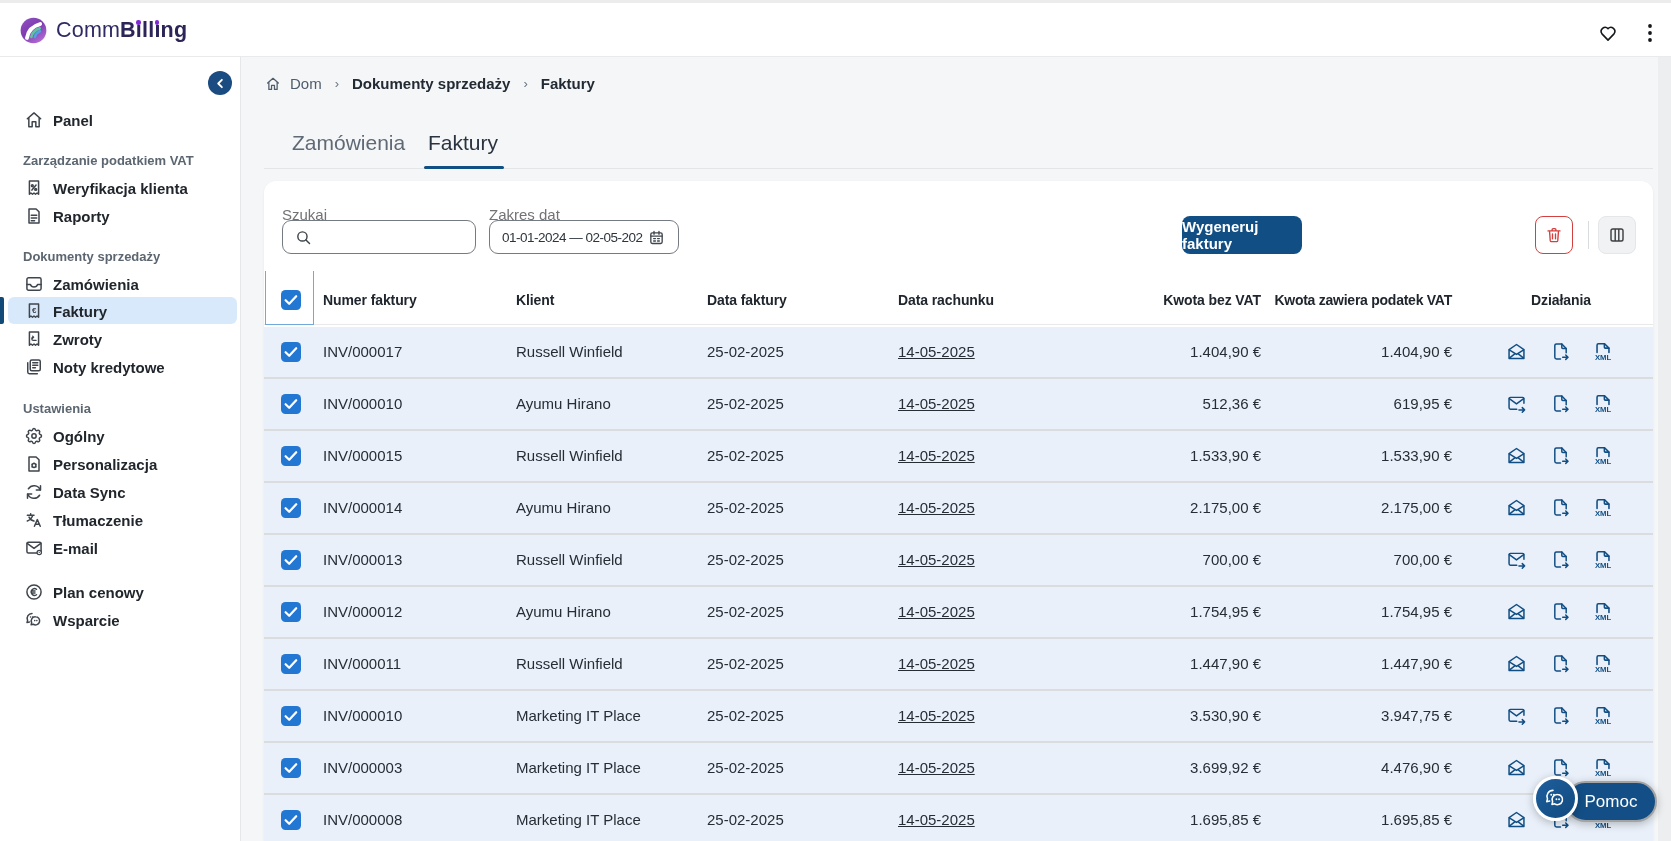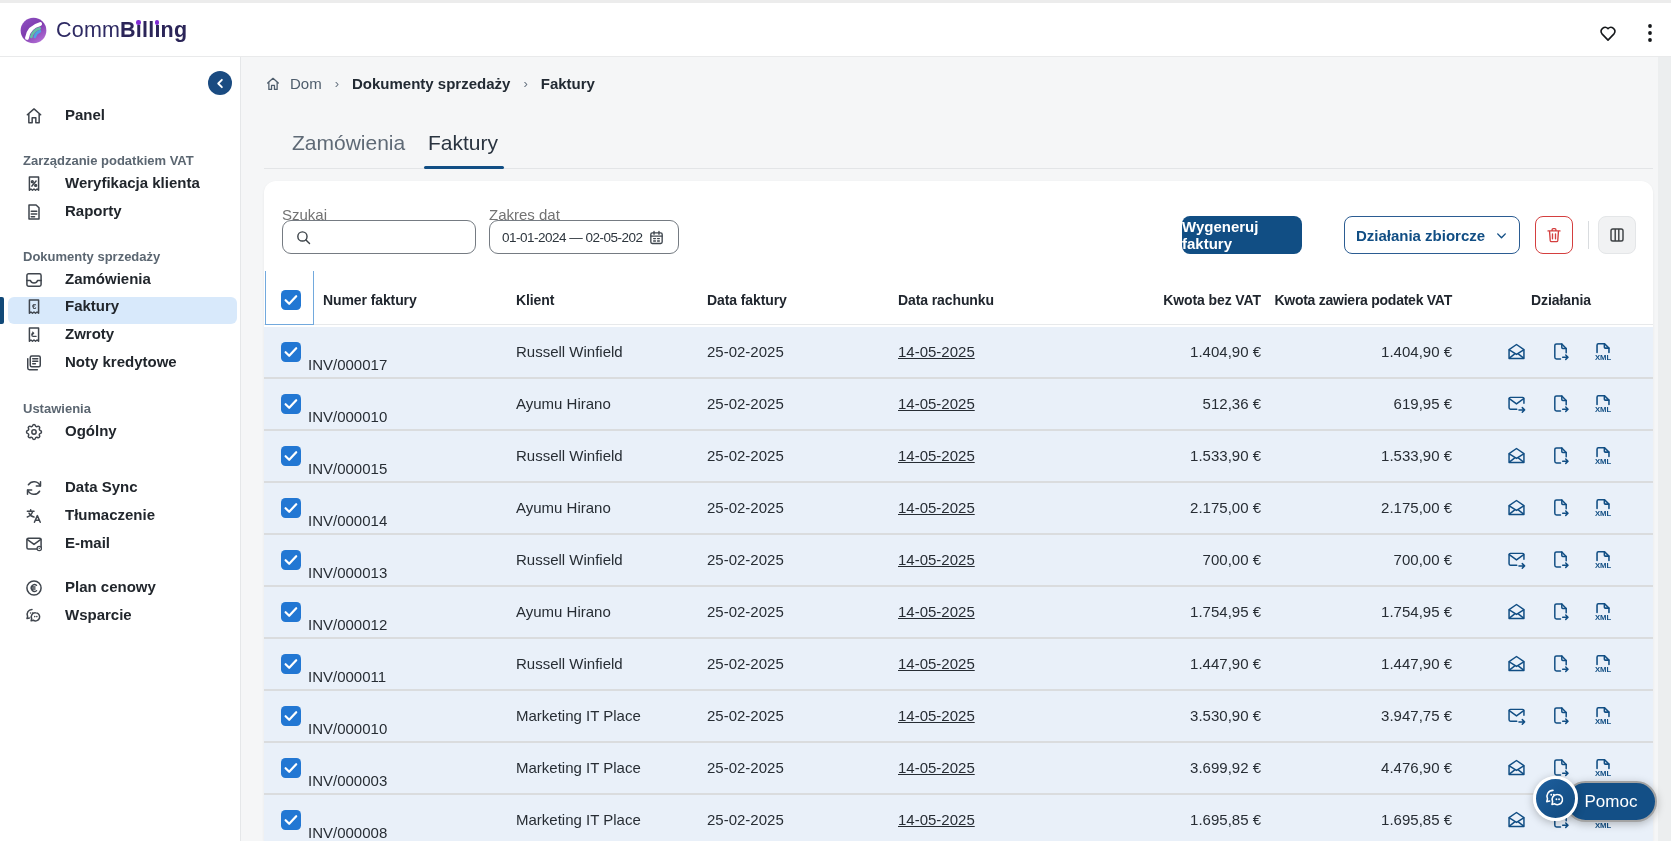--- a/index.html
+++ b/index.html
@@ -9,21 +9,21 @@
 #header { position:absolute; left:0; top:3px; width:1671px; height:54px; background:#fff; border-bottom:1px solid #e9eaeb; }
 #logoc { position:absolute; left:19px; top:13px; width:29px; height:29px; }
 #logotext { position:absolute; left:56px; top:15px; font-size:21.5px; color:#2e2a63; letter-spacing:.2px; }
 #logotext b { font-weight:700; color:#2b2558; }
 .di { position:relative; font-style:normal; }
 .di i { position:absolute; left:0.5px; top:2.2px; width:4.4px; height:4.4px; border-radius:50%; background:#7e2ad4; }
 
 
 #sidebar { position:absolute; left:0; top:57px; width:241px; height:784px; background:#fff; border-right:1px solid #e5e7e9; }
 #collapse { position:absolute; left:208px; top:71px; width:24px; height:24px; border-radius:50%; background:#1a4b81; display:flex; align-items:center; justify-content:center; }
-.nav { position:absolute; left:24px; width:210px; height:28px; display:flex; align-items:flex-start; gap:21px; font-size:15px; font-weight:700; color:#21262c; }
+.nav { position:absolute; left:24px; width:210px; height:28px; display:flex; align-items:center; gap:9px; font-size:15px; font-weight:700; color:#21262c; }
 .navhead { position:absolute; left:23px; font-size:13px; font-weight:700; color:#5b6671; }
 .navhl { position:absolute; left:8px; width:229px; height:27px; background:#d8e9fb; border-radius:6px; }
 .navbar { position:absolute; left:0; width:4px; height:27px; background:#114978; border-radius:0 2px 2px 0; }
 
 
 #main { position:absolute; left:242px; top:57px; width:1429px; height:784px; background:#f5f6f7; }
 #scrolltrack { position:absolute; left:1658px; top:57px; width:13px; height:784px; background:#eceeef; }
 
 
 #crumb { position:absolute; left:265px; top:75px; height:17px; display:flex; align-items:center; font-size:15px; color:#4e5d6c; }
@@ -54,21 +54,21 @@
 #thead { position:absolute; left:0; top:96px; width:1389px; height:48px; background:#fff; border-bottom:1px solid #e7e9eb; }
 #ckcell { position:absolute; left:1px; top:-6px; width:49px; height:54px; border:1px solid #72a9dd; border-top:none; }
 #thead .ck { position:absolute; }
 .th { position:absolute; top:15px; font-size:14px; font-weight:700; color:#20262e; letter-spacing:-0.1px; }
 
 
 .row { position:absolute; left:0; width:1389px; height:48px; font-size:15px; color:#272d34; }
 .rowsep { position:absolute; left:0; width:1389px; height:2px; background:#dadcde; }
 #tbody { position:absolute; left:0; top:146px; width:1389px; height:514px; background:#e9f0f9; }
 .row .c { position:absolute; top:15px; }
-.c1 { left:44px;margin-top:13px; } .c2 { left:252px; } .c3 { left:443px; } .c4 { left:634px;text-decoration:underline; }
+.c1 { left:59px; } .c2 { left:252px; } .c3 { left:443px; } .c4 { left:634px;text-decoration:underline; }
 .r1 { right:392px; }
 .r2 { right:201px; }
 .ck { position:absolute; width:20px; height:20px; }
 .aic { position:absolute; top:13px; }
 
 
 #pomoc { position:absolute; left:1565px; top:781px; width:92px; height:41px; background:#134f86; border:2px solid #a3a3a3; border-radius:21px; box-shadow:0 2px 8px rgba(0,0,0,.25); color:#fff; font-size:17px; display:flex; align-items:center; justify-content:center; }
 #pomocc { position:absolute; left:1533px; top:776px; width:45px; height:45px; border-radius:50%; background:linear-gradient(135deg,#1e5f9e,#114a7e); border:3px solid #fff; box-shadow:0 2px 8px rgba(0,0,0,.25); display:flex; align-items:center; justify-content:center; }
 </style></head>
 <body>
@@ -155,20 +155,28 @@
       <span>Noty kredytowe</span>
     </div>
     <div class="navhead" style="top:344px">Ustawienia</div>
     <div class="nav" style="top:365px">
       <svg width="20" height="20" viewBox="0 0 24 24" fill="none" style="flex:none">
         <path d="M10.33 4.31c.43-1.75 2.91-1.75 3.34 0a1.72 1.72 0 0 0 2.57 1.06c1.54-.94 3.3.83 2.37 2.37a1.72 1.72 0 0 0 1.06 2.57c1.75.43 1.75 2.91 0 3.34a1.72 1.72 0 0 0-1.06 2.57c.94 1.54-.83 3.3-2.37 2.37a1.72 1.72 0 0 0-2.57 1.06c-.43 1.75-2.91 1.75-3.34 0a1.72 1.72 0 0 0-2.57-1.06c-1.54.94-3.3-.83-2.37-2.37a1.72 1.72 0 0 0-1.06-2.57c-1.75-.43-1.75-2.91 0-3.34a1.72 1.72 0 0 0 1.06-2.57c-.94-1.54.83-3.3 2.37-2.37a1.72 1.72 0 0 0 2.57-1.06z" stroke="#3f454d" stroke-width="1.8" stroke-linecap="round" stroke-linejoin="round"></path>
         <circle cx="12" cy="12" r="2.6" stroke="#3f454d" stroke-width="1.8" stroke-linecap="round" stroke-linejoin="round"></circle>
       </svg>
       <span>Ogólny</span>
     </div>
+    <div class="nav" style="top:393px">
+      <svg width="20" height="20" viewBox="0 0 24 24" fill="none" style="flex:none">
+        <path d="M6 3.5h8.5L18 7v13.5H6z" stroke="#3f454d" stroke-width="1.8" stroke-linecap="round" stroke-linejoin="round"></path>
+        <circle cx="12" cy="13.7" r="2.3" stroke="#3f454d" stroke-width="1.8" stroke-linecap="round" stroke-linejoin="round"></circle>
+        <path d="M12 10.2v1.2M12 16v1.2M15 12l-1 .6M10 15.2l-1 .6M15 15.8l-1-.6M10 12.6l-1-.6" stroke="#3f454d" stroke-width="1.3"></path>
+      </svg>
+      <span>Personalizacja</span>
+    </div>
     <div class="nav" style="top:421px">
       <svg width="20" height="20" viewBox="0 0 24 24" fill="none" style="flex:none">
         <path d="M19.5 9.5a8 8 0 0 0-14.2-1.4M4.5 14.5a8 8 0 0 0 14.2 1.4" stroke="#3f454d" stroke-width="1.8" stroke-linecap="round" stroke-linejoin="round"></path>
         <path d="M19.8 4.5v5h-5M4.2 19.5v-5h5" stroke="#3f454d" stroke-width="1.8" stroke-linecap="round" stroke-linejoin="round"></path>
       </svg>
       <span>Data Sync</span>
     </div>
     <div class="nav" style="top:449px">
       <svg width="20" height="20" viewBox="0 0 24 24" fill="none" style="flex:none">
         <path d="M4 6.2h8M8 4.5v1.7M10.5 6.2c-.8 3.2-3.3 5.8-6.5 7M6 8.5c1.2 2.4 3.4 4.2 6 4.7" stroke="#3f454d" stroke-width="1.8" stroke-linecap="round" stroke-linejoin="round"></path>
@@ -236,23 +244,20 @@
     </div>
   <div id="dater">
       <span>01-01-2024 — 02-05-202</span>
     <svg width="17" height="17" viewBox="0 0 24 24" fill="none" stroke="#3f464e" stroke-width="1.9" style="position:absolute;right:13px;top:8px">
         <rect x="4" y="5.5" width="16" height="15" rx="2"></rect>
         <path d="M4 10h16M8.5 3.5v4M15.5 3.5v4" stroke-linecap="round"></path>
         <path d="M8 13.5h2.5M13.5 13.5H16M8 17h2.5M13.5 17H16" stroke-linecap="round"></path>
       </svg>
   </div>
   <div id="btn1">Wygeneruj faktury</div>
-  <div id="btn2">Działania zbiorcze <svg width="13" height="13" viewBox="0 0 24 24" fill="none" stroke="#114e84" stroke-width="2.6" stroke-linecap="round" stroke-linejoin="round">
-        <path d="m5 9 7 7 7-7"></path>
-      </svg></div>
   <div id="btn3">
       <svg width="18" height="18" viewBox="0 0 24 24" fill="none" stroke="#d43f3f" stroke-width="1.8" stroke-linecap="round" stroke-linejoin="round">
         <path d="M4 6.5h16M9.5 6.5V4.8a1.3 1.3 0 0 1 1.3-1.3h2.4a1.3 1.3 0 0 1 1.3 1.3v1.7M6 6.5l1 13a1.5 1.5 0 0 0 1.5 1.3h7a1.5 1.5 0 0 0 1.5-1.3l1-13M10 10.5v6.5M14 10.5v6.5"></path>
       </svg>
     </div>
   <div id="vdiv"></div>
   <div id="btn4">
       <svg width="18" height="18" viewBox="0 0 24 24" fill="none" stroke="#3c4043" stroke-width="1.9">
         <rect x="4" y="4" width="16" height="16" rx="2.4"></rect>
         <path d="M9.6 4v16M14.4 4v16"></path>

